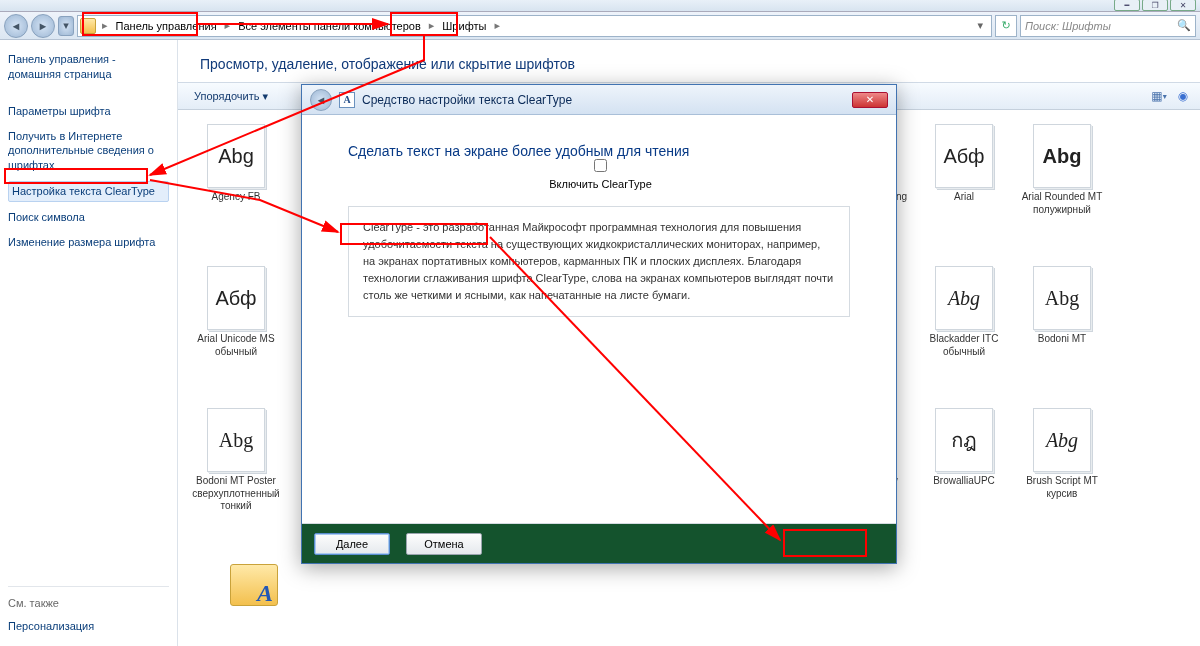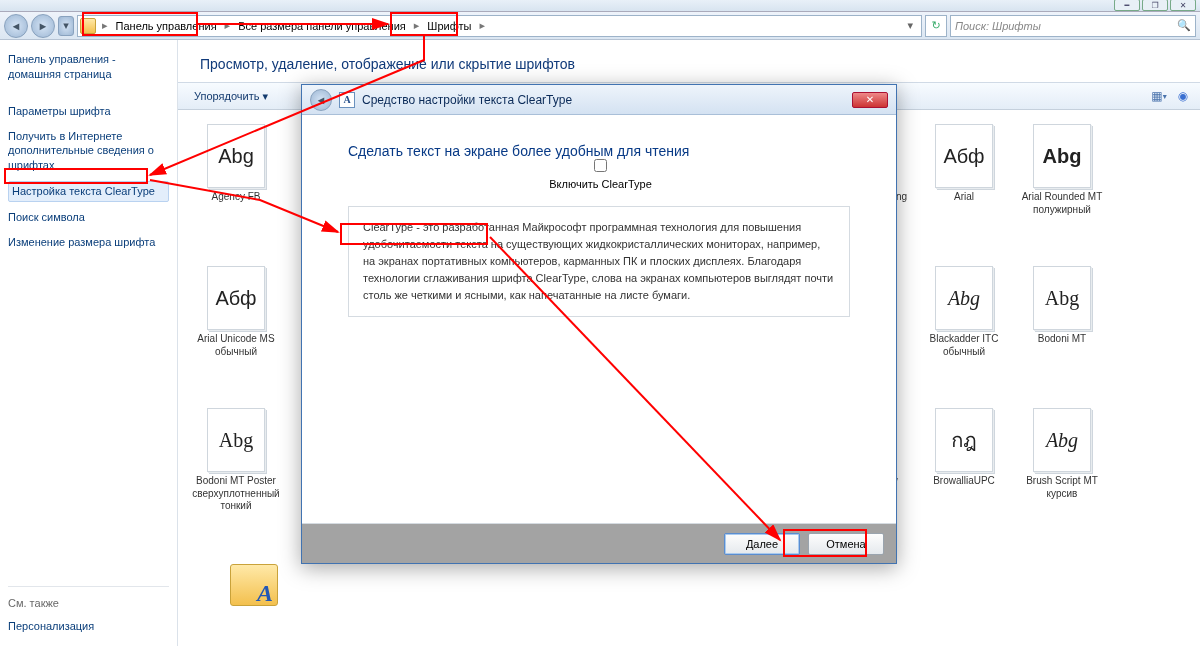--- a/index.html
+++ b/index.html
@@ -13,21 +13,21 @@
 
 .addrrow { height:28px; background:linear-gradient(#eef3fa,#dbe6f2); display:flex; align-items:center; padding:2px 4px; gap:3px; border-bottom:1px solid #b6c3d3;}
 .navbtn { width:24px; height:24px; border-radius:50%; background:radial-gradient(#d5e4f5,#9cb6d3); border:1px solid #89a2be; display:flex; align-items:center; justify-content:center; color:#456; font-size:11px;}
 .navbtn.small{width:16px;height:20px;border-radius:3px;}
 .addrbar { flex:1; height:22px; background:#fff; border:1px solid #9db3c9; display:flex; align-items:center; padding:0 2px; gap:2px;}
 .foldericon{width:16px;height:16px;background:linear-gradient(#ffe9a8,#f3c04e);border:1px solid #c9a23a;border-radius:2px;margin-right:2px;}
 .crumb { padding:2px 4px; color:#000; }
 .crumbsep { color:#777; padding:0 2px; }
 .addrdrop{margin-left:auto;padding:0 6px;color:#666;}
 .refresh{width:22px;height:22px;border:1px solid #9db3c9;background:#fff;display:flex;align-items:center;justify-content:center;color:#3a6;}
-.searchbox{width:246px;height:22px;border:1px solid #9db3c9;background:#fff;display:flex;align-items:center;padding:0 4px;color:#888;font-style:italic;}
+.searchbox{width:176px;height:22px;border:1px solid #9db3c9;background:#fff;display:flex;align-items:center;padding:0 4px;color:#888;font-style:italic;}
 .searchbox .sicon{margin-left:auto;color:#5a8bd0;font-style:normal;}
 
 
 .bodywrap{display:flex;height:calc(100% - 40px);}
 .sidebar{width:178px;background:#fff;border-right:1px solid #dbe2ea;padding:10px 8px;display:flex;flex-direction:column;gap:6px;}
 .sidebar a{color:#0a3e7a;text-decoration:none;display:block;padding:2px 0;line-height:1.35;}
 .sidebar .sel{background:#e3eefb;border:1px solid #b9d2f0;border-radius:2px;padding:2px 3px;}
 .sidebar hr{border:none;border-top:1px solid #e2e6eb;margin:8px 0 4px;}
 .sidebar .hdr{color:#686868;margin-bottom:2px;}
 
@@ -48,21 +48,21 @@
 .dlg-title{height:30px;background:linear-gradient(#eef4fb,#d4e2f2);display:flex;align-items:center;padding:0 8px;gap:7px;border-bottom:1px solid #a9bfd8;}
 .dlg-title .back{width:22px;height:22px;border-radius:50%;background:radial-gradient(#d5e4f5,#9cb6d3);border:1px solid #89a2be;display:flex;align-items:center;justify-content:center;color:#456;}
 .dlg-title .appicon{width:16px;height:16px;background:#fff;border:1px solid #6a91be;color:#254f8a;display:flex;align-items:center;justify-content:center;font:bold 10px serif;}
 .dlg-title .ttxt{color:#0a2a58;font-size:12px;}
 .dlg-title .close{margin-left:auto;width:36px;height:16px;border:1px solid #a13;border-radius:2px;background:linear-gradient(#e88,#c33);color:#fff;display:flex;align-items:center;justify-content:center;font-size:10px;}
 .dlg-body{flex:1;padding:28px 46px 10px 46px;}
 .dlg-h{color:#083a86;font-size:14px;}
 .chkrow{display:flex;align-items:center;gap:6px;margin:0 0 16px 3px;flex-direction:column;}
 .chkrow input{width:13px;height:13px;}
 .descbox{border:1px solid #d5dbe1;padding:12px 14px;font-size:11px;color:#333;line-height:1.55;}
-.dlg-foot{height:40px;border-top:1px solid #d5dbe1;background:#a3a3a3;display:flex;align-items:center;justify-content:flex-end;gap:8px;padding:0 12px;}
+.dlg-foot{height:40px;border-top:1px solid #d5dbe1;background:#14532d;display:flex;align-items:center;justify-content:flex-start;gap:16px;padding:0 12px;}
 .dbtn{min-width:76px;height:22px;border:1px solid #9aa4ae;background:linear-gradient(#fdfdfd,#e5e9ed);border-radius:2px;font-size:11px;}
 .dbtn.primary{border:1px solid #5a8dd0;box-shadow:0 0 0 1px #a9caef inset;}
 
 
 .redbox{position:absolute;border:2px solid #f00;pointer-events:none;z-index:50;}
 </style>
 </head>
 <body>
 
 <div class="titlebar">
@@ -75,21 +75,21 @@
 
 <div class="addrrow">
   <div class="navbtn">◄</div>
   <div class="navbtn">►</div>
   <div class="navbtn small">▾</div>
   <div class="addrbar">
     <div class="foldericon"></div>
     <span class="crumbsep">▸</span>
     <span class="crumb">Панель управления</span>
     <span class="crumbsep">▸</span>
-    <span class="crumb">Все размера панели управления</span>
+    <span class="crumb">Все элементы панели компьютеров</span>
     <span class="crumbsep">▸</span>
     <span class="crumb">Шрифты</span>
     <span class="crumbsep">▸</span>
     <span class="addrdrop">▾</span>
   </div>
   <div class="refresh">↻</div>
   <div class="searchbox">
     <span>Поиск: Шрифты</span>
     <span class="sicon">🔍</span>
   </div>

